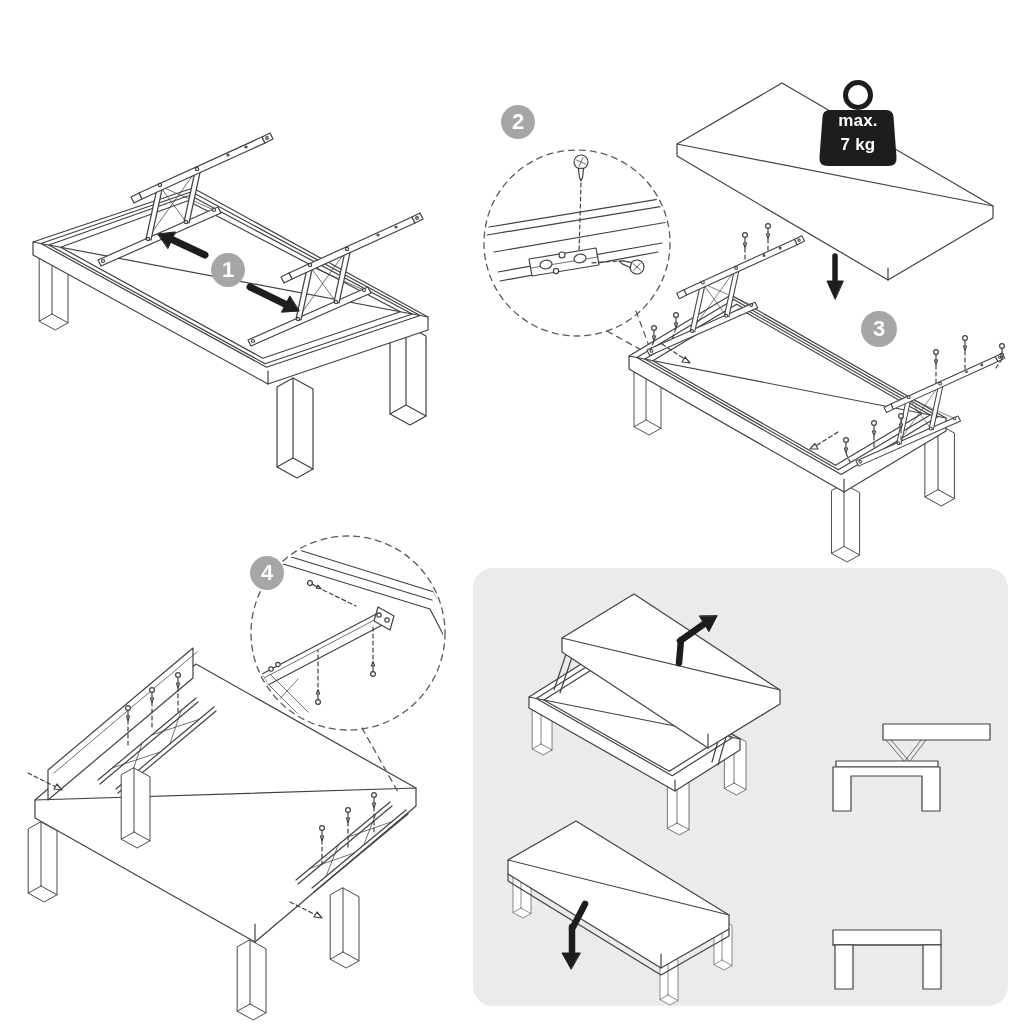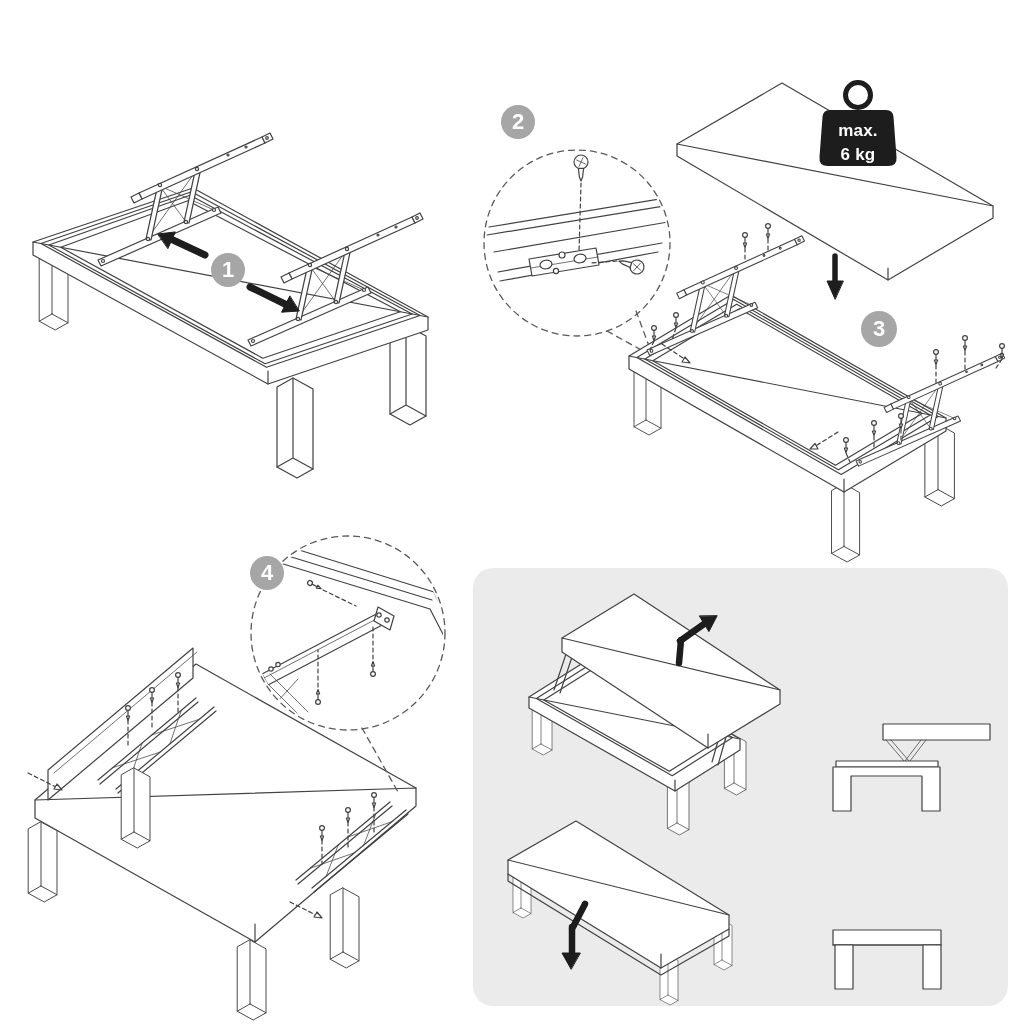--- a/index.html
+++ b/index.html
@@ -8,21 +8,21 @@
   .canvas svg{position:absolute;left:0;top:0;}
   .art{stroke:#424242;stroke-width:1.2;fill:none;stroke-linejoin:round;stroke-linecap:round;}
   .t{stroke-width:0.75;}
   .wf{fill:#ffffff;}
   .dash{stroke-dasharray:4 3;}
   .dashc{stroke-dasharray:6 5;stroke-width:1.3;stroke:#5a5a5a;}
   .blk{stroke:#1d1d1d;fill:#1d1d1d;}
   .badge{position:absolute;width:34px;height:34px;border-radius:50%;background:#a6a6a6;
          color:#fff;font-size:22px;font-weight:bold;text-align:center;line-height:34px;}
   .badge.big{width:36px;height:36px;line-height:36px;}
-  .weight-label{position:absolute;left:816px;top:119px;width:84px;text-align:center;
+  .weight-label{position:absolute;left:816px;top:109px;width:84px;text-align:center;
          color:#fff;font-size:17px;font-weight:bold;line-height:24px;letter-spacing:.2px;}
   .weight-label div{white-space:nowrap;}
 </style>
 </head>
 <body>
 
 <div class="canvas">
 <svg width="1024" height="1024" viewBox="0 0 1024 1024">
   <defs>
     <g id="leg">
@@ -269,15 +269,15 @@
   </g>
 </svg>
 
 <div class="badge" style="left:211px;top:253px;">1</div>
 <div class="badge" style="left:501px;top:105px;">2</div>
 <div class="badge big" style="left:861px;top:311px;">3</div>
 <div class="badge" style="left:250px;top:556px;">4</div>
 
 <div class="weight-label">
   <div>max.</div>
-  <div>6 kg</div>
+  <div>7 kg</div>
 </div>
 </div>
 
 </body></html>

